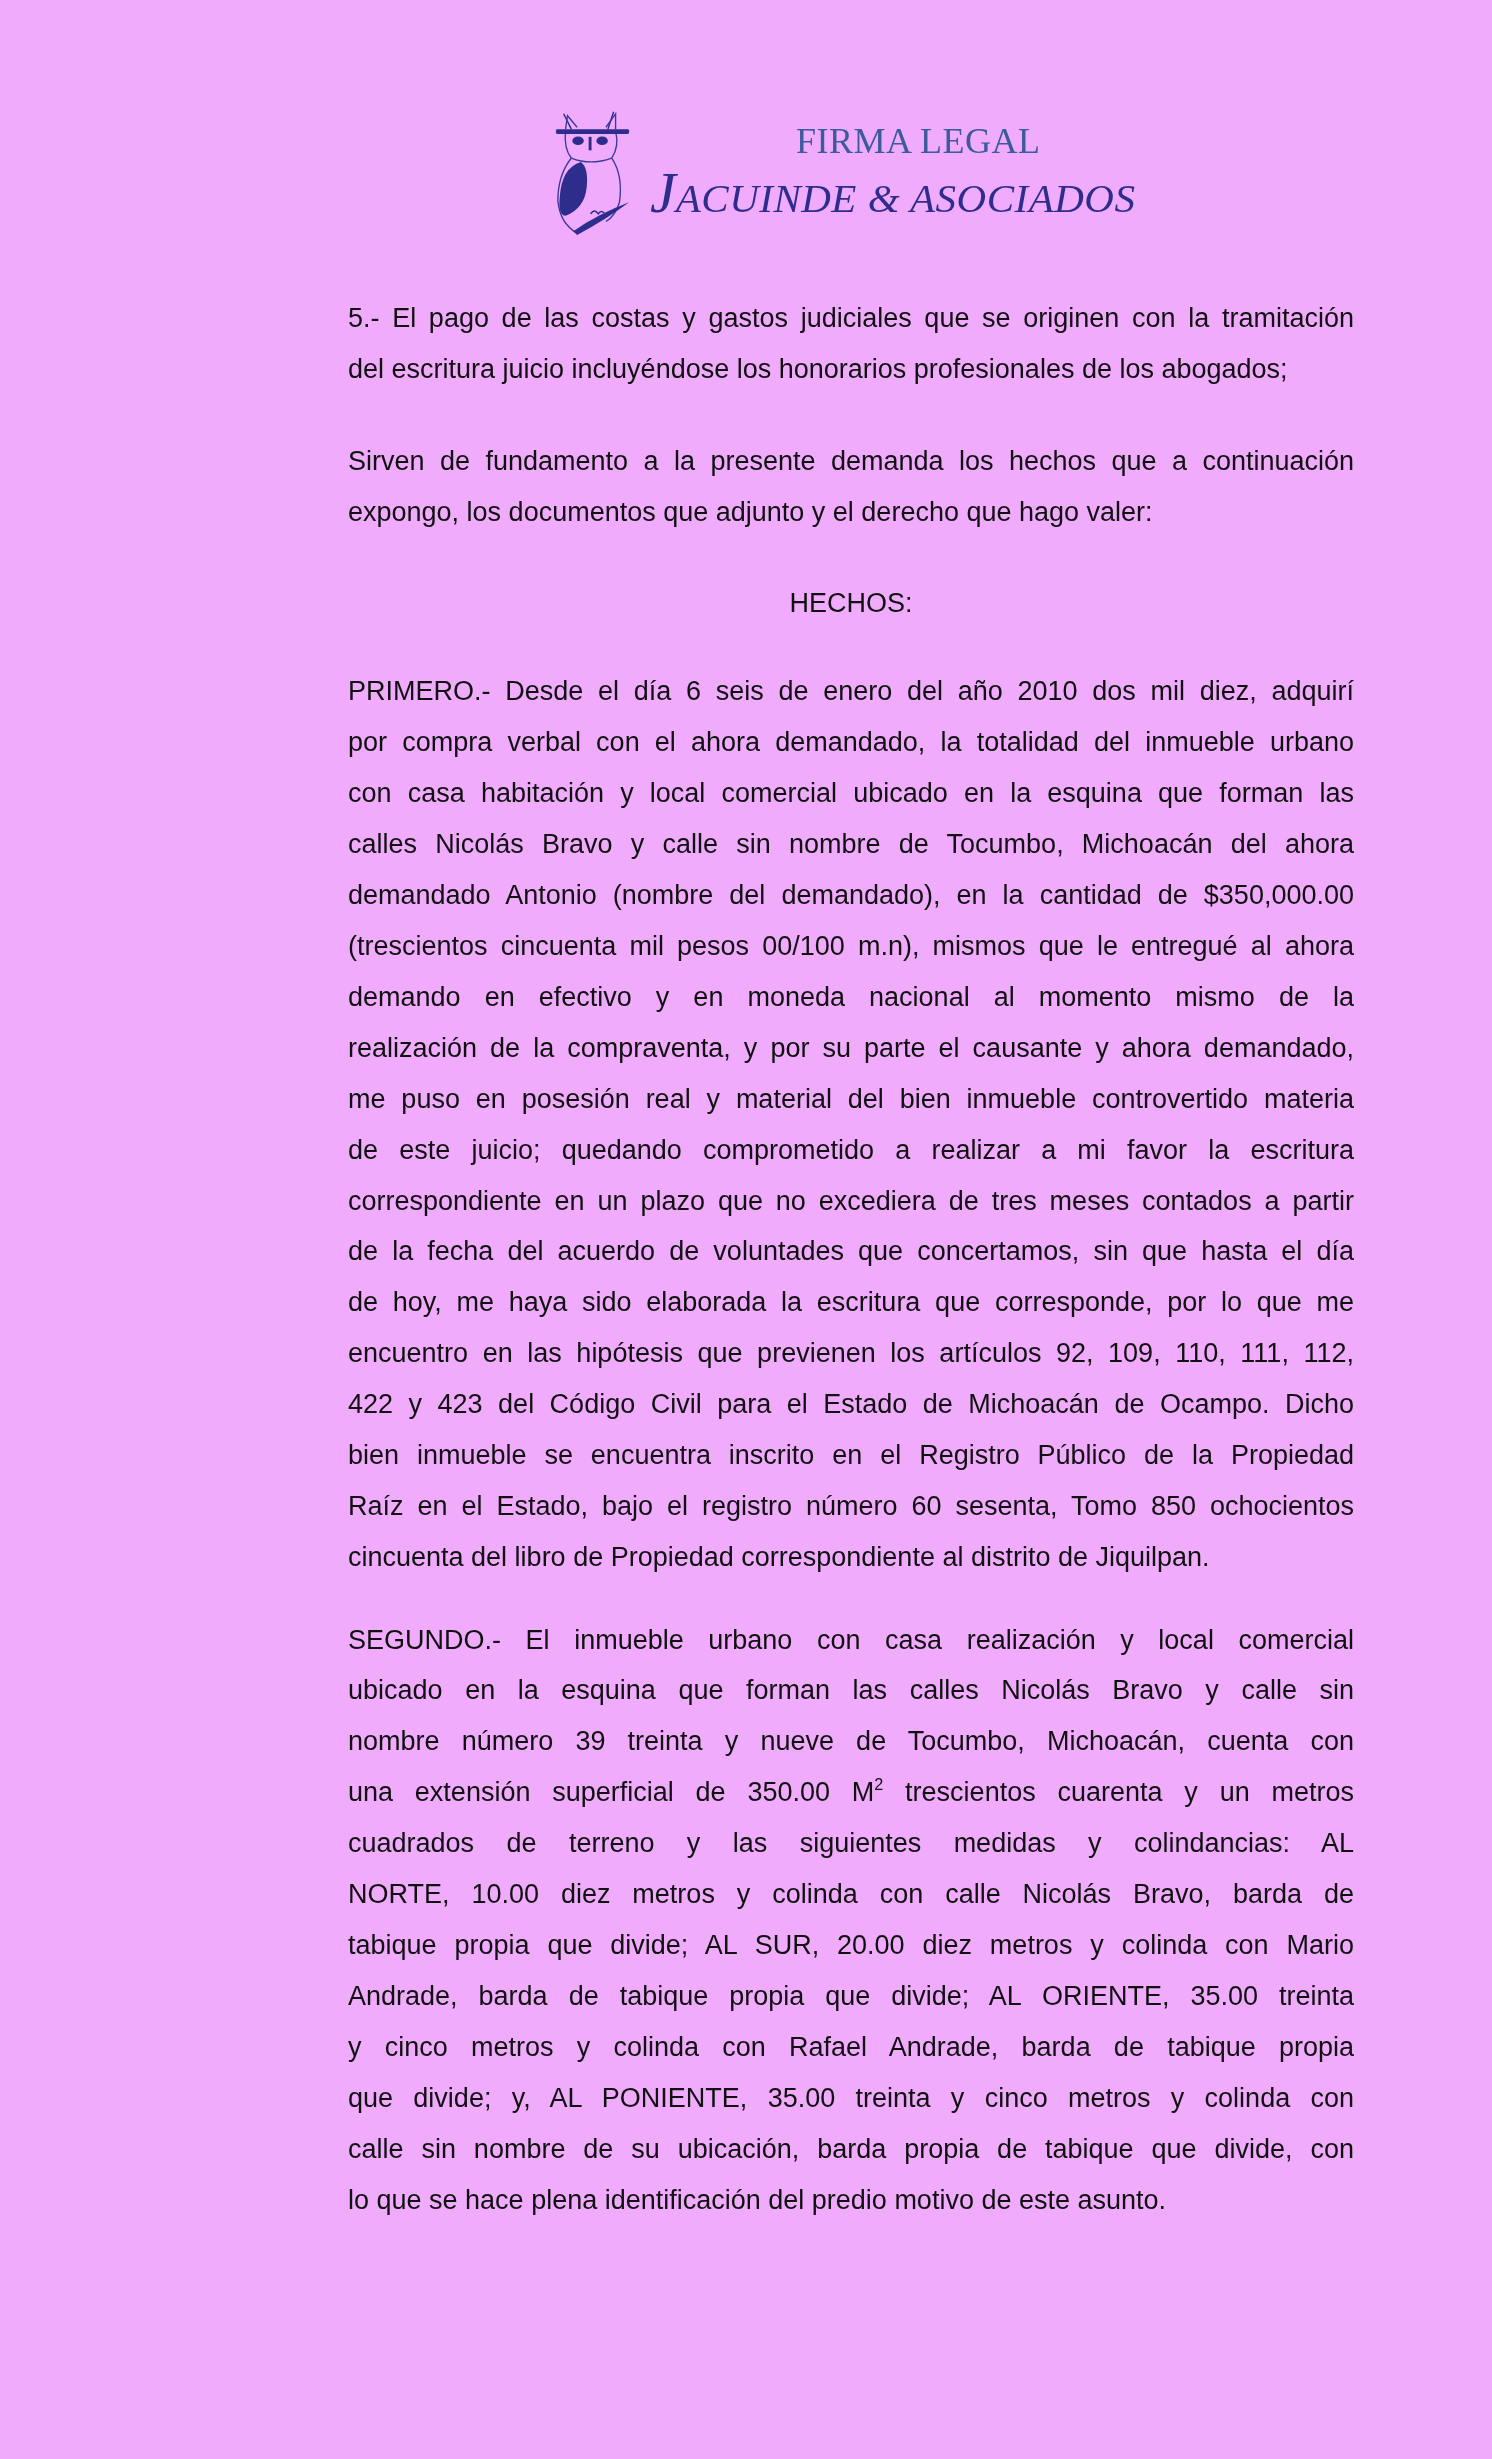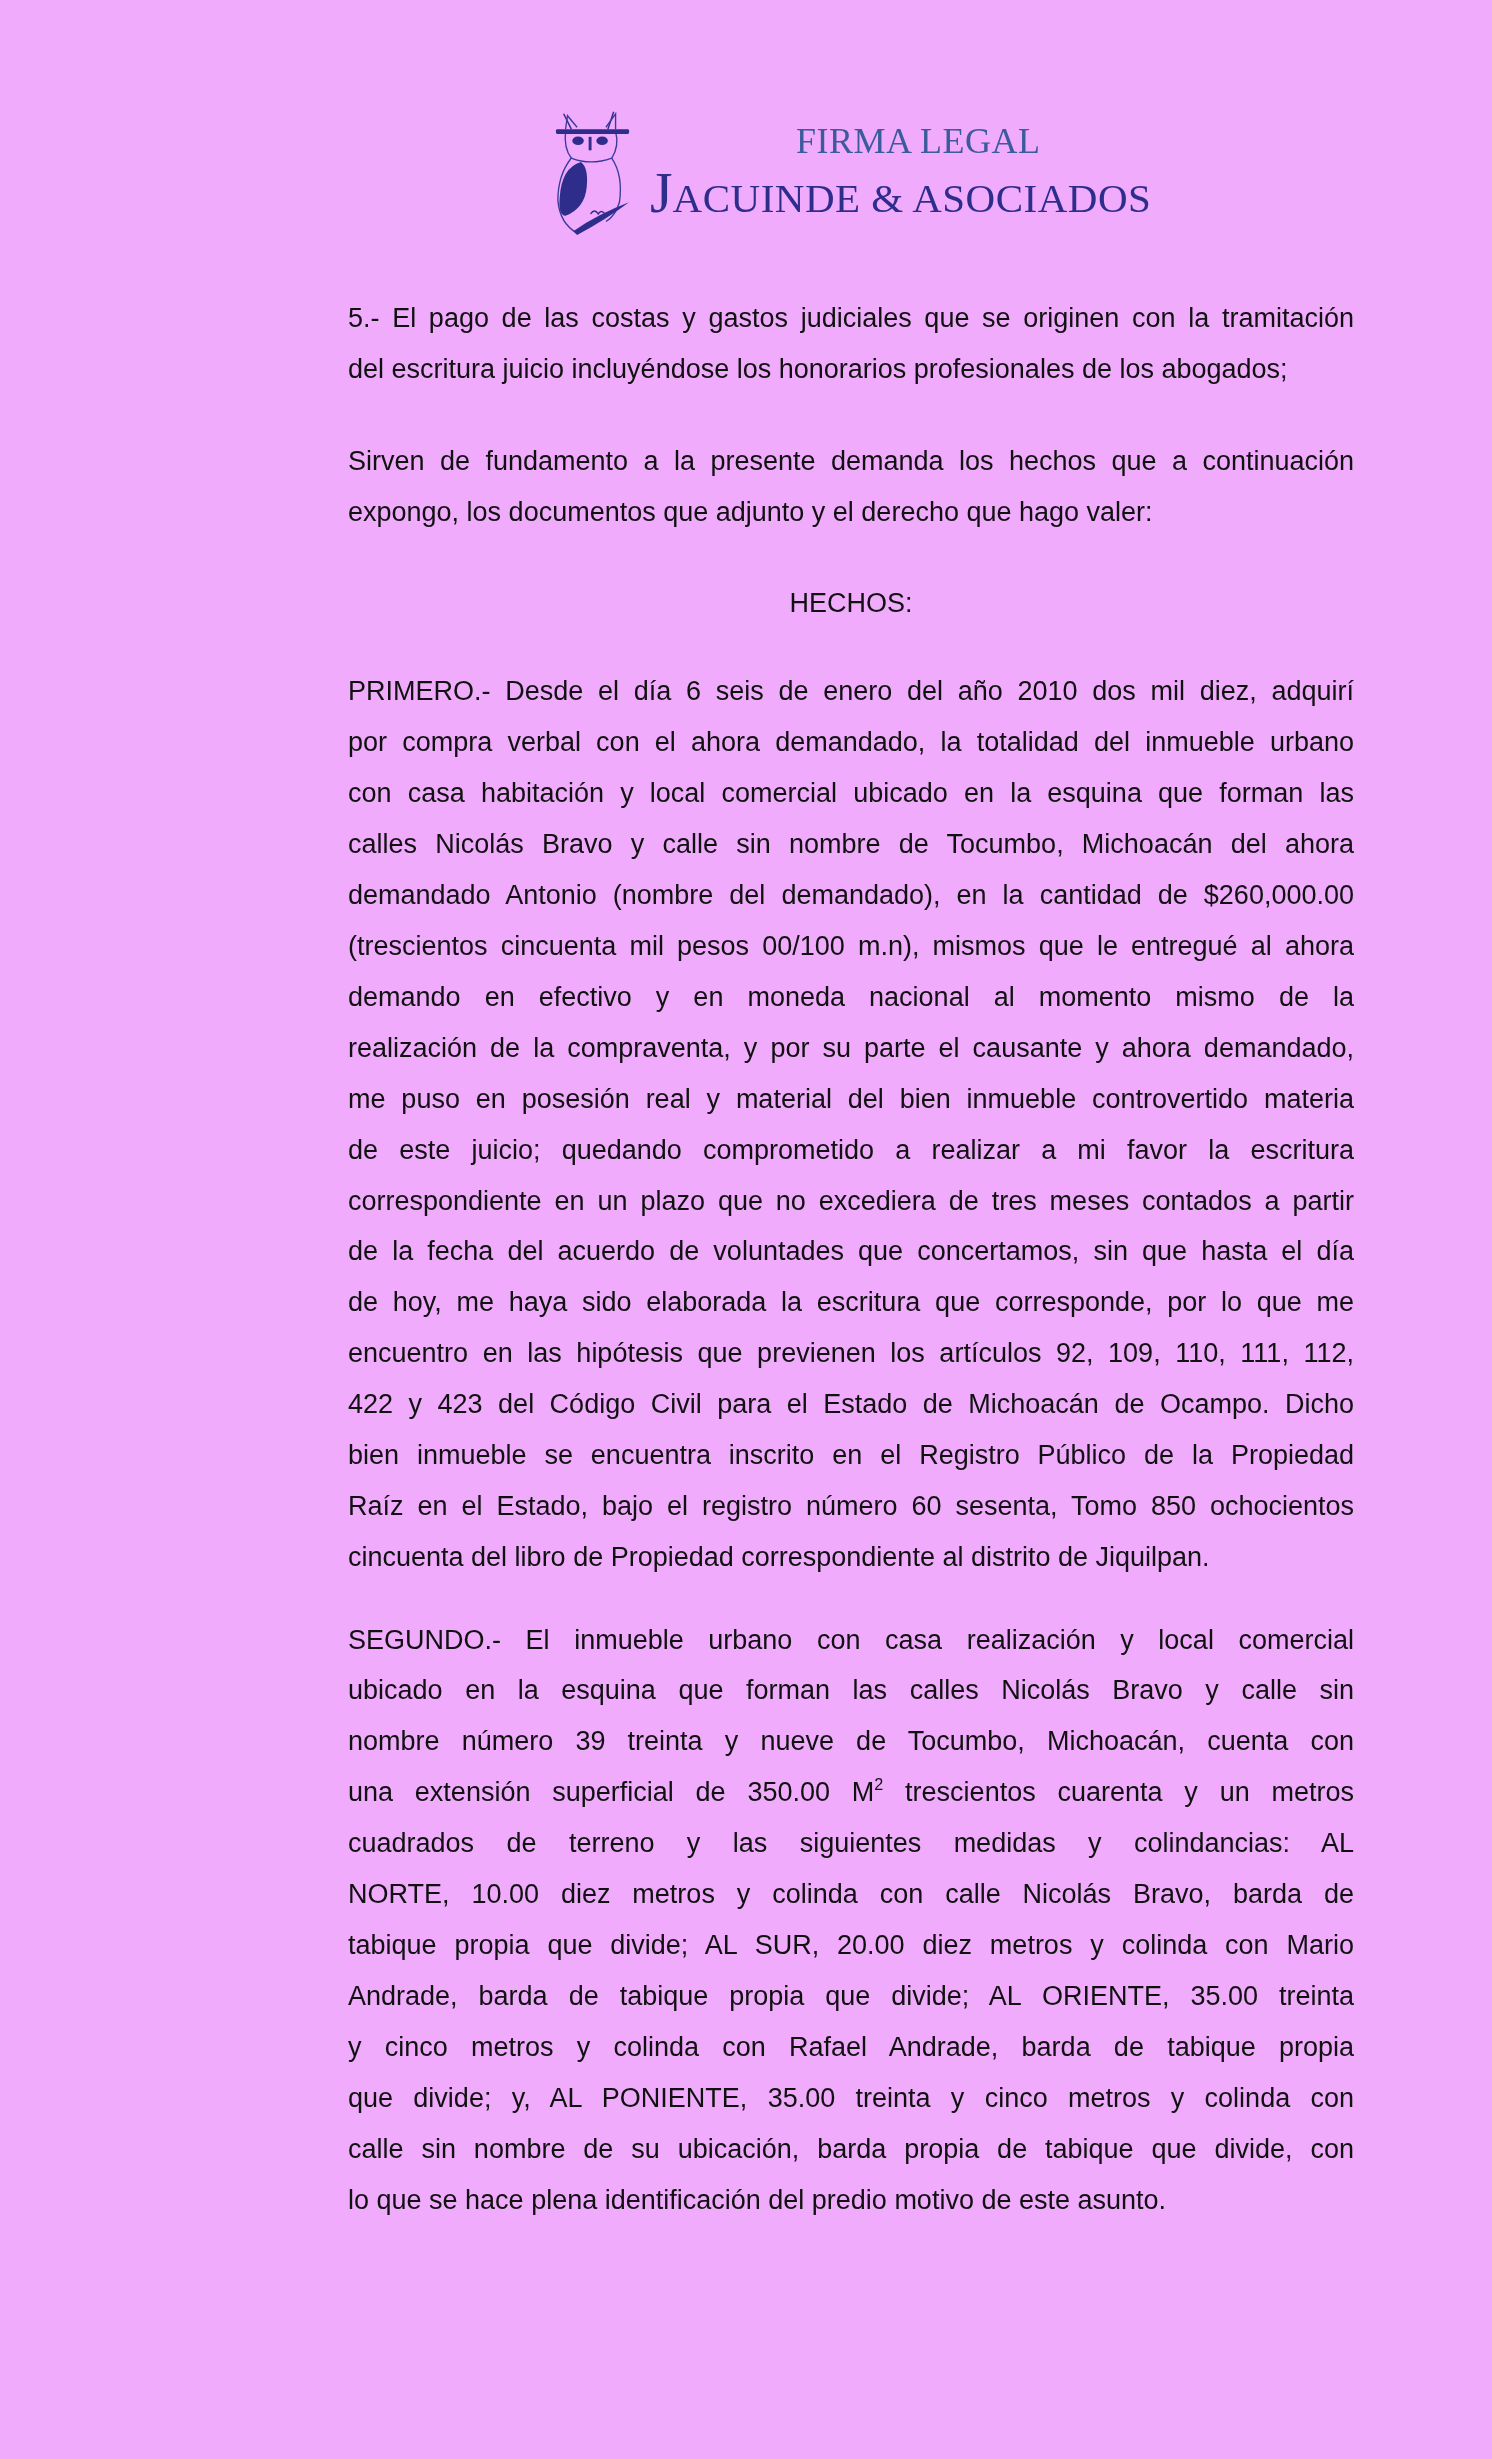--- a/index.html
+++ b/index.html
@@ -5,21 +5,21 @@
   html, body { margin: 0; padding: 0; background: #ffffff; }
   body { width: 1493px; height: 2459px; position: relative; overflow: hidden; }
   .page { position: absolute; left: 0; top: 0; width: 1493px; height: 2459px; background: #f0abfc; }
 
   
   .letterhead { position: absolute; left: 548px; top: 104px; width: 692px; height: 134px; }
   .owl { position: absolute; left: 3.8px; top: 3.8px; width: 81px; height: 127px; }
   .firm-top { position: absolute; left: 248px; top: 19px; font-family: "Liberation Serif", serif;
               font-size: 36px; color: #3b5b9c; letter-spacing: 0.5px; white-space: nowrap; line-height: 1; }
   .firm-name { position: absolute; left: 102px; top: 60px; font-family: "Liberation Serif", serif;
-               color: #2e2d8c; white-space: nowrap; line-height: 1; }
+               color: #2e2d8c; white-space: nowrap; line-height: 1; font-style: italic; }
   .firm-name .cap { font-size: 58px; }
   .firm-name .sc { font-size: 41px; letter-spacing: 0.5px; }
 
   
   .body { position: absolute; left: 348px; top: 0; width: 1006px;
           font-family: "Liberation Sans", sans-serif; font-size: 27px; color: #111; }
   .line { position: absolute; left: 0; width: 1006px; height: 33px; line-height: 33px;
           white-space: nowrap; }
   .line.j { text-align: justify; text-align-last: justify; white-space: normal; overflow: hidden; }
   .line.c { text-align: center; }
@@ -62,21 +62,21 @@
 
     <div class="line j" style="top:445px">Sirven de fundamento a la presente demanda los hechos que a continuación</div>
     <div class="line" style="top:496px">expongo, los documentos que adjunto y el derecho que hago valer:</div>
 
     <div class="line c" style="top:587px"><span class="b">HECHOS</span><span>:</span></div>
 
     <div class="line j" style="top:675px"><span class="b">PRIMERO</span><span>.- </span> <span>Desde el día 6 seis de enero del año 2010 dos mil diez, adquirí</span></div>
     <div class="line j" style="top:726px">por compra verbal con el ahora demandado, la totalidad del inmueble urbano</div>
     <div class="line j" style="top:777px">con casa habitación y local comercial ubicado en la esquina que forman las</div>
     <div class="line j" style="top:828px">calles Nicolás Bravo y calle sin nombre de Tocumbo, Michoacán del ahora</div>
-    <div class="line j" style="top:879px">demandado Antonio (nombre del demandado), en la cantidad de $260,000.00</div>
+    <div class="line j" style="top:879px">demandado Antonio (nombre del demandado), en la cantidad de $350,000.00</div>
     <div class="line j" style="top:930px">(trescientos cincuenta mil pesos 00/100 m.n), mismos que le entregué al ahora</div>
     <div class="line j" style="top:981px">demando en efectivo y en moneda nacional al momento mismo de la</div>
     <div class="line j" style="top:1032px">realización de la compraventa, y por su parte el causante y ahora demandado,</div>
     <div class="line j" style="top:1083px">me puso en posesión real y material del bien inmueble controvertido materia</div>
     <div class="line j" style="top:1134px">de este juicio; quedando comprometido a realizar a mi favor la escritura</div>
     <div class="line j" style="top:1185px">correspondiente en un plazo que no excediera de tres meses contados a partir</div>
     <div class="line j" style="top:1235px">de la fecha del acuerdo de voluntades que concertamos, sin que hasta el día</div>
     <div class="line j" style="top:1286px">de hoy, me  haya sido elaborada la escritura que corresponde, por lo que me</div>
     <div class="line j" style="top:1337px">encuentro en las hipótesis que previenen los artículos 92, 109, 110, 111, 112,</div>
     <div class="line j" style="top:1388px">422 y 423 del Código Civil para el Estado de Michoacán de Ocampo. Dicho</div>

